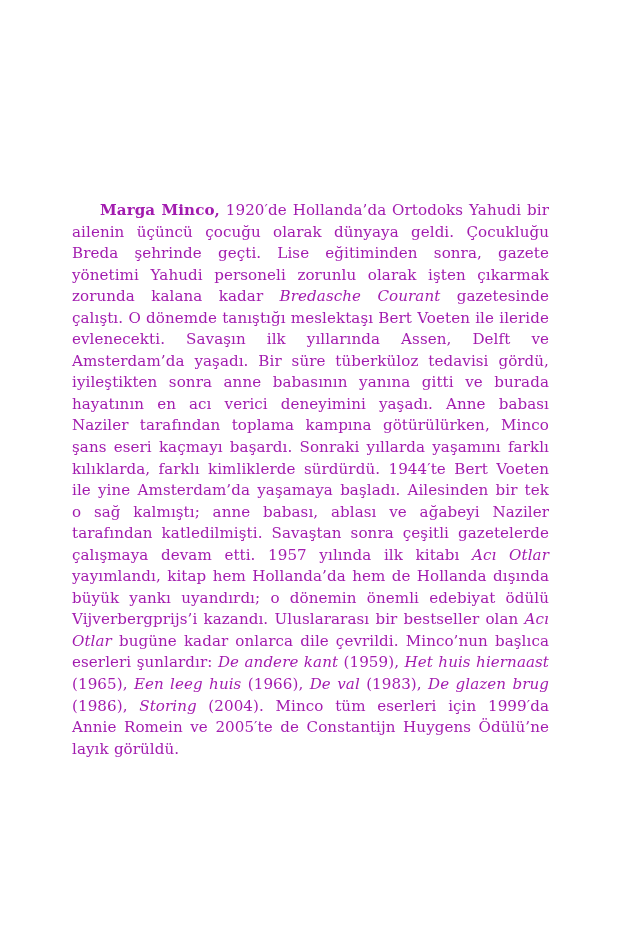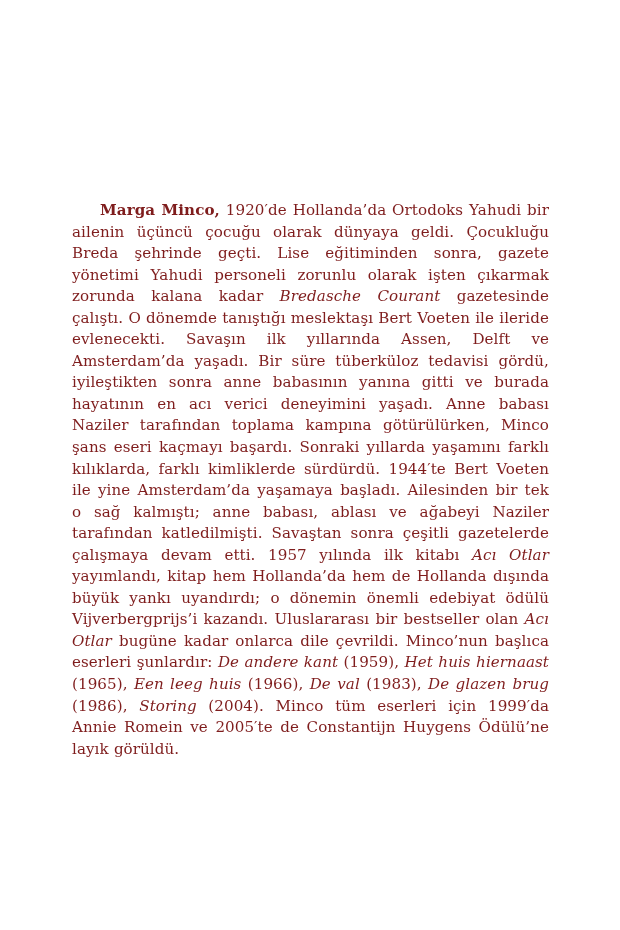--- a/index.html
+++ b/index.html
@@ -25,21 +25,21 @@
     top: 200px;
     width: 477px;
   }
   .bio-paragraph {
     margin: 0;
     text-indent: 28px;
     text-align: justify;
     text-justify: inter-word;
     font-size: 15.1px;
     line-height: 21.55px;
-    color: #7f1d1d;
+    color: #a21caf;
     font-family: "DejaVu Serif", "Liberation Serif", serif;
     hyphens: manual;
     -webkit-hyphens: manual;
     word-spacing: 0.02em;
     letter-spacing: 0.005em;
   }
   .lead-name {
     font-weight: bold;
   }
   .title-italic {

